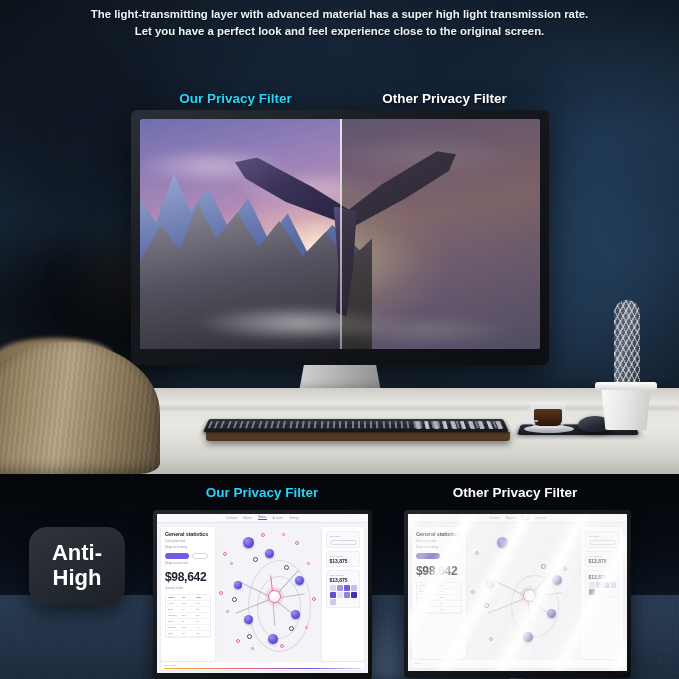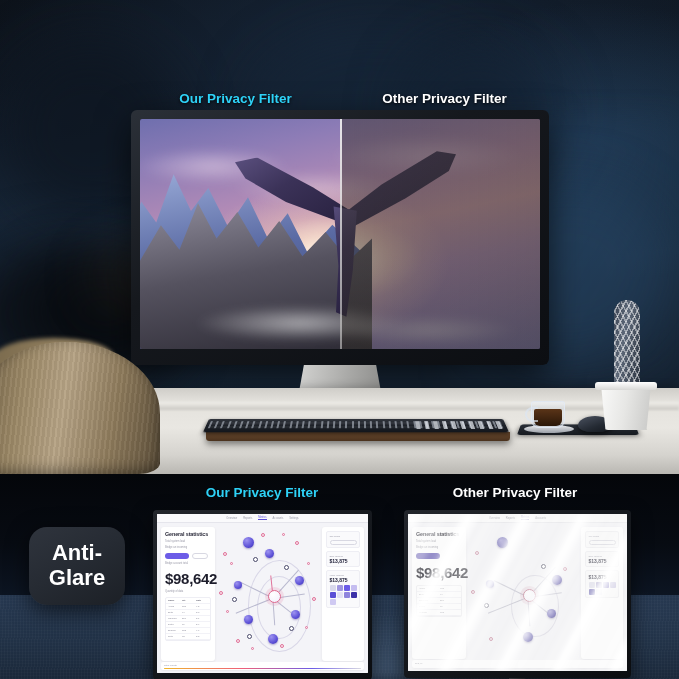--- a/index.html
+++ b/index.html
@@ -344,21 +344,21 @@
   .dash-left {
     position:absolute; left:4px; top:13px; width:54px; bottom:12px;
     background:#fff; border-radius:3px; padding:4px;
     box-shadow:0 1px 3px rgba(0,0,0,.07);
   }
   .d-h { font-size:5.4px; color:#2a2a3a; font-weight:bold; letter-spacing:-.1px; }
   .d-sub { font-size:2.6px; color:#9a9aa8; margin-top:3px; }
   .d-btnrow { display:flex; gap:3px; margin-top:4px; }
   .d-btn { width:24px; height:6px; border-radius:3px; background:#6c5ce7; }
   .d-btn2 { width:16px; height:6px; border-radius:3px; background:#fff; border:.5px solid #d8d8e2; }
-  .d-big { font-size:15px; color:#1d1d2b; font-weight:bold; margin-top:5px; letter-spacing:-.3px; }
+  .d-big { font-size:12px; color:#1d1d2b; font-weight:bold; margin-top:5px; letter-spacing:-.3px; }
   .d-tbl { margin-top:4px; background:#fff; border:.5px solid #eeeef4; border-radius:2px; }
   .d-tr { display:flex; gap:2px; padding:1px 2px; border-bottom:.5px solid #f2f2f7; }
   .d-td { font-size:2.4px; color:#8c8c9c; flex:1; }
   .d-td.b { color:#3a3a4c; }
   .dash-right {
     position:absolute; right:4px; top:13px; width:42px; bottom:12px;
     background:#fff; border-radius:3px; padding:4px;
     box-shadow:0 1px 3px rgba(0,0,0,.07);
   }
   .r-card { background:#fafafc; border:.5px solid #eeeef4; border-radius:2px; padding:2.5px; margin-bottom:3px; }
@@ -474,39 +474,43 @@
     <div class="cactus"></div>
     <div class="pot"></div>
     <div class="pot-rim"></div>
 
     <div class="whiteboard"></div>
     <div class="chair-top"></div>
     <div class="chair"></div>
   </div>
 
   <div class="header">
+    <div class="h-sub">
+      <div>The light-transmitting layer with advanced material has a super high light transmission rate.</div>
+      <div>Let you have a perfect look and feel experience close to the original screen.</div>
+    </div>
   </div>
 
   <div class="labels-top">
     <div class="lbl lbl-ours">Our Privacy Filter</div>
     <div class="lbl lbl-other">Other Privacy Filter</div>
   </div>
 
   <div class="bottom">
     <div class="floor"></div>
     <div class="floor-glow"></div>
 
     <div class="labels-bot">
       <div class="lbl-b ours">Our Privacy Filter</div>
       <div class="lbl-b other">Other Privacy Filter</div>
     </div>
 
     <div class="badge">
       <div>Anti-</div>
-      <div>Glare</div>
+      <div>High</div>
     </div>
 
     <div class="mon2 left">
       <div class="m2-screen">
         <div class="dash">
           <div class="dash-nav">
             <div class="nav-sp"></div>
             <div class="nav-item">Overview</div>
             <div class="nav-item">Reports</div>
             <div class="nav-item active">Metrics</div>

